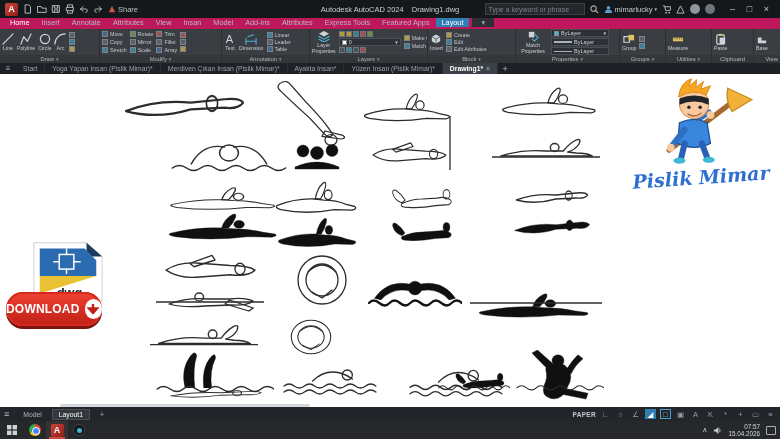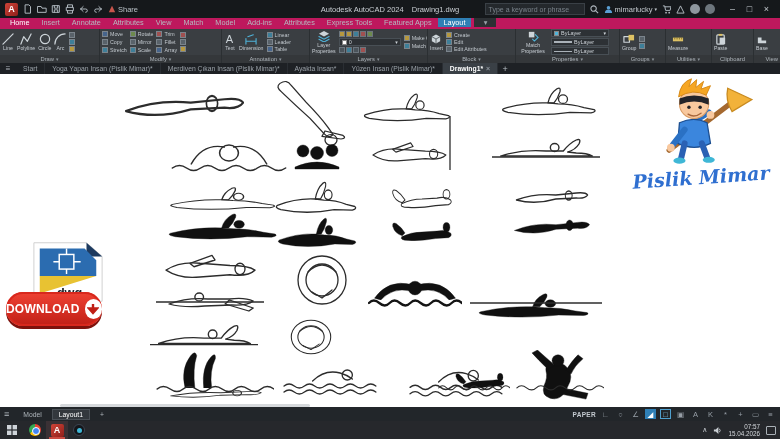--- a/index.html
+++ b/index.html
@@ -175,21 +175,21 @@
     </div>
   </div>
 </div>
 
 <div class="tabrow">
   <span class="rtab home">Home</span>
   <span class="rtab">Insert</span>
   <span class="rtab">Annotate</span>
   <span class="rtab">Attributes</span>
   <span class="rtab">View</span>
-  <span class="rtab">Match</span>
+  <span class="rtab">Insan</span>
   <span class="rtab">Model</span>
   <span class="rtab">Add-ins</span>
   <span class="rtab">Attributes</span>
   <span class="rtab">Express Tools</span>
   <span class="rtab">Featured Apps</span>
   <span class="rtab active">Layout</span>
   <span class="rtab-extra">▾</span>
 </div>
 
 <div class="ribbon">

